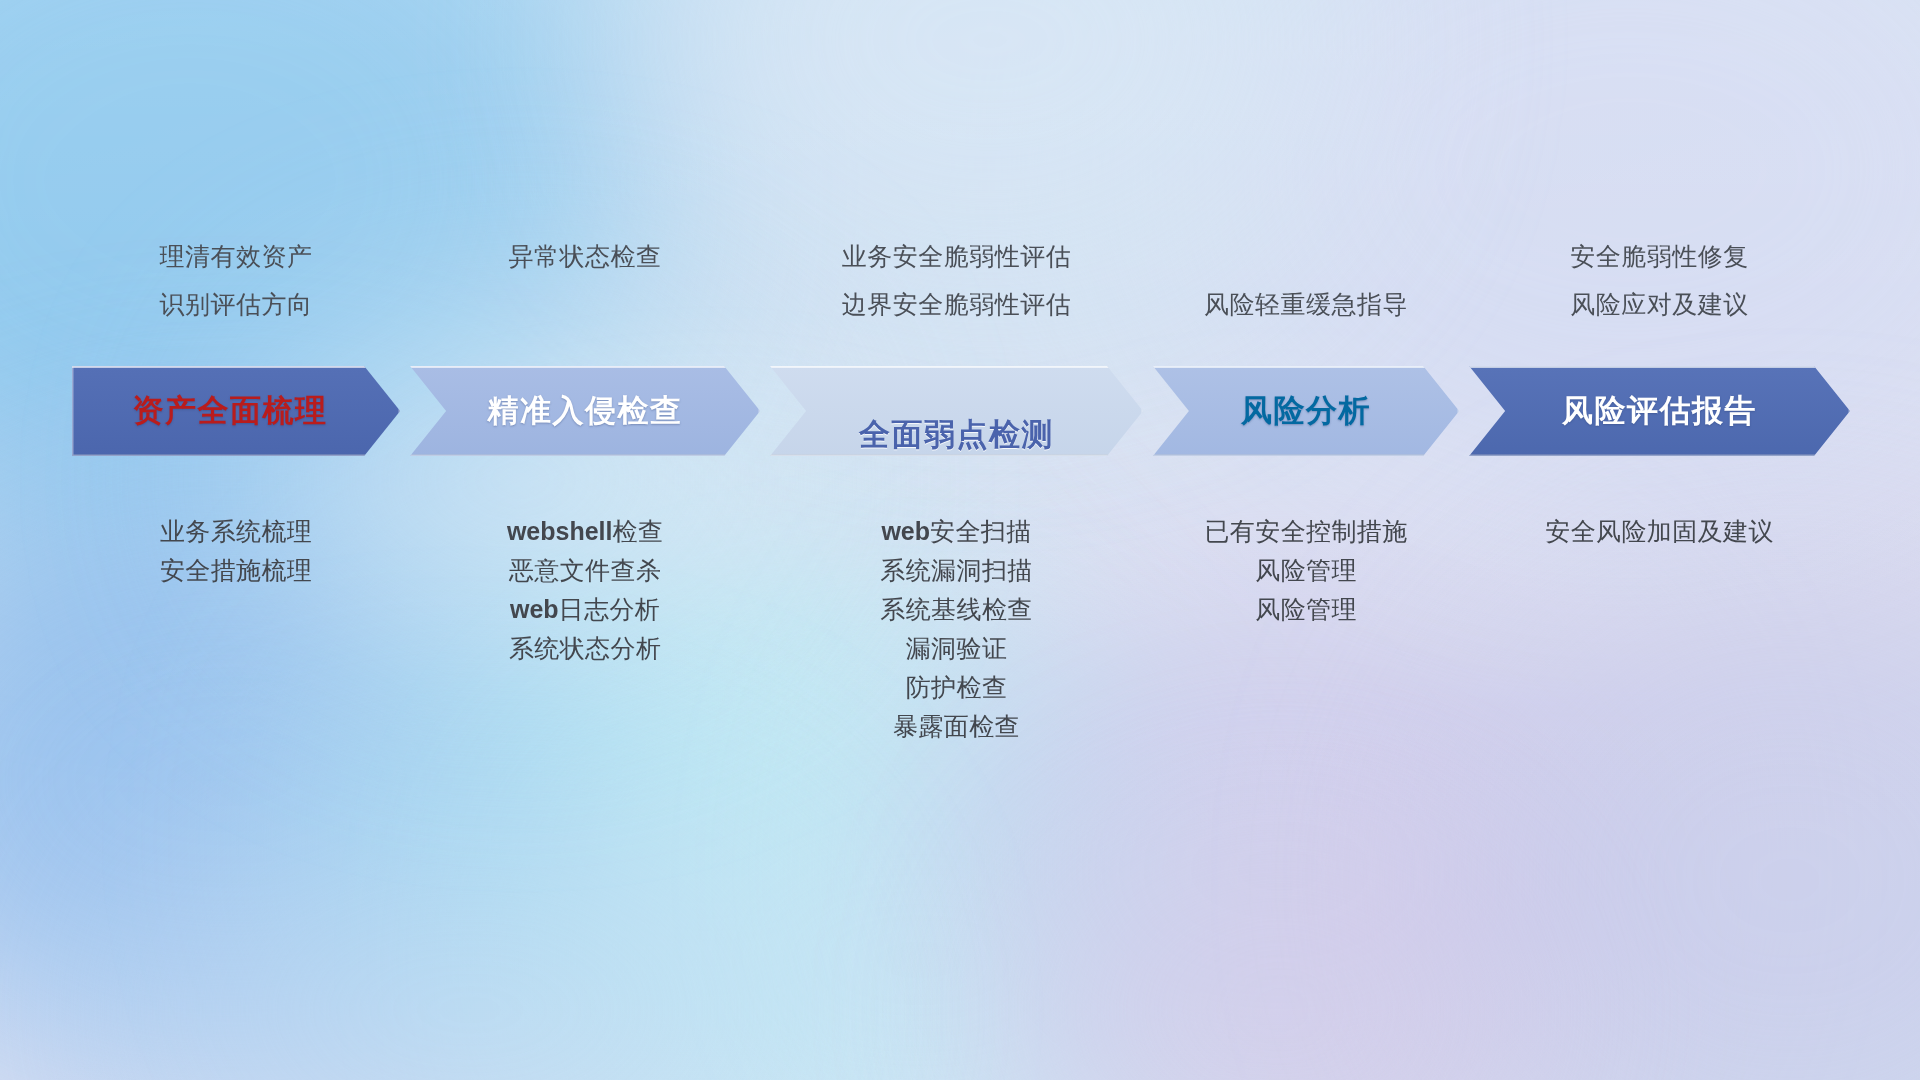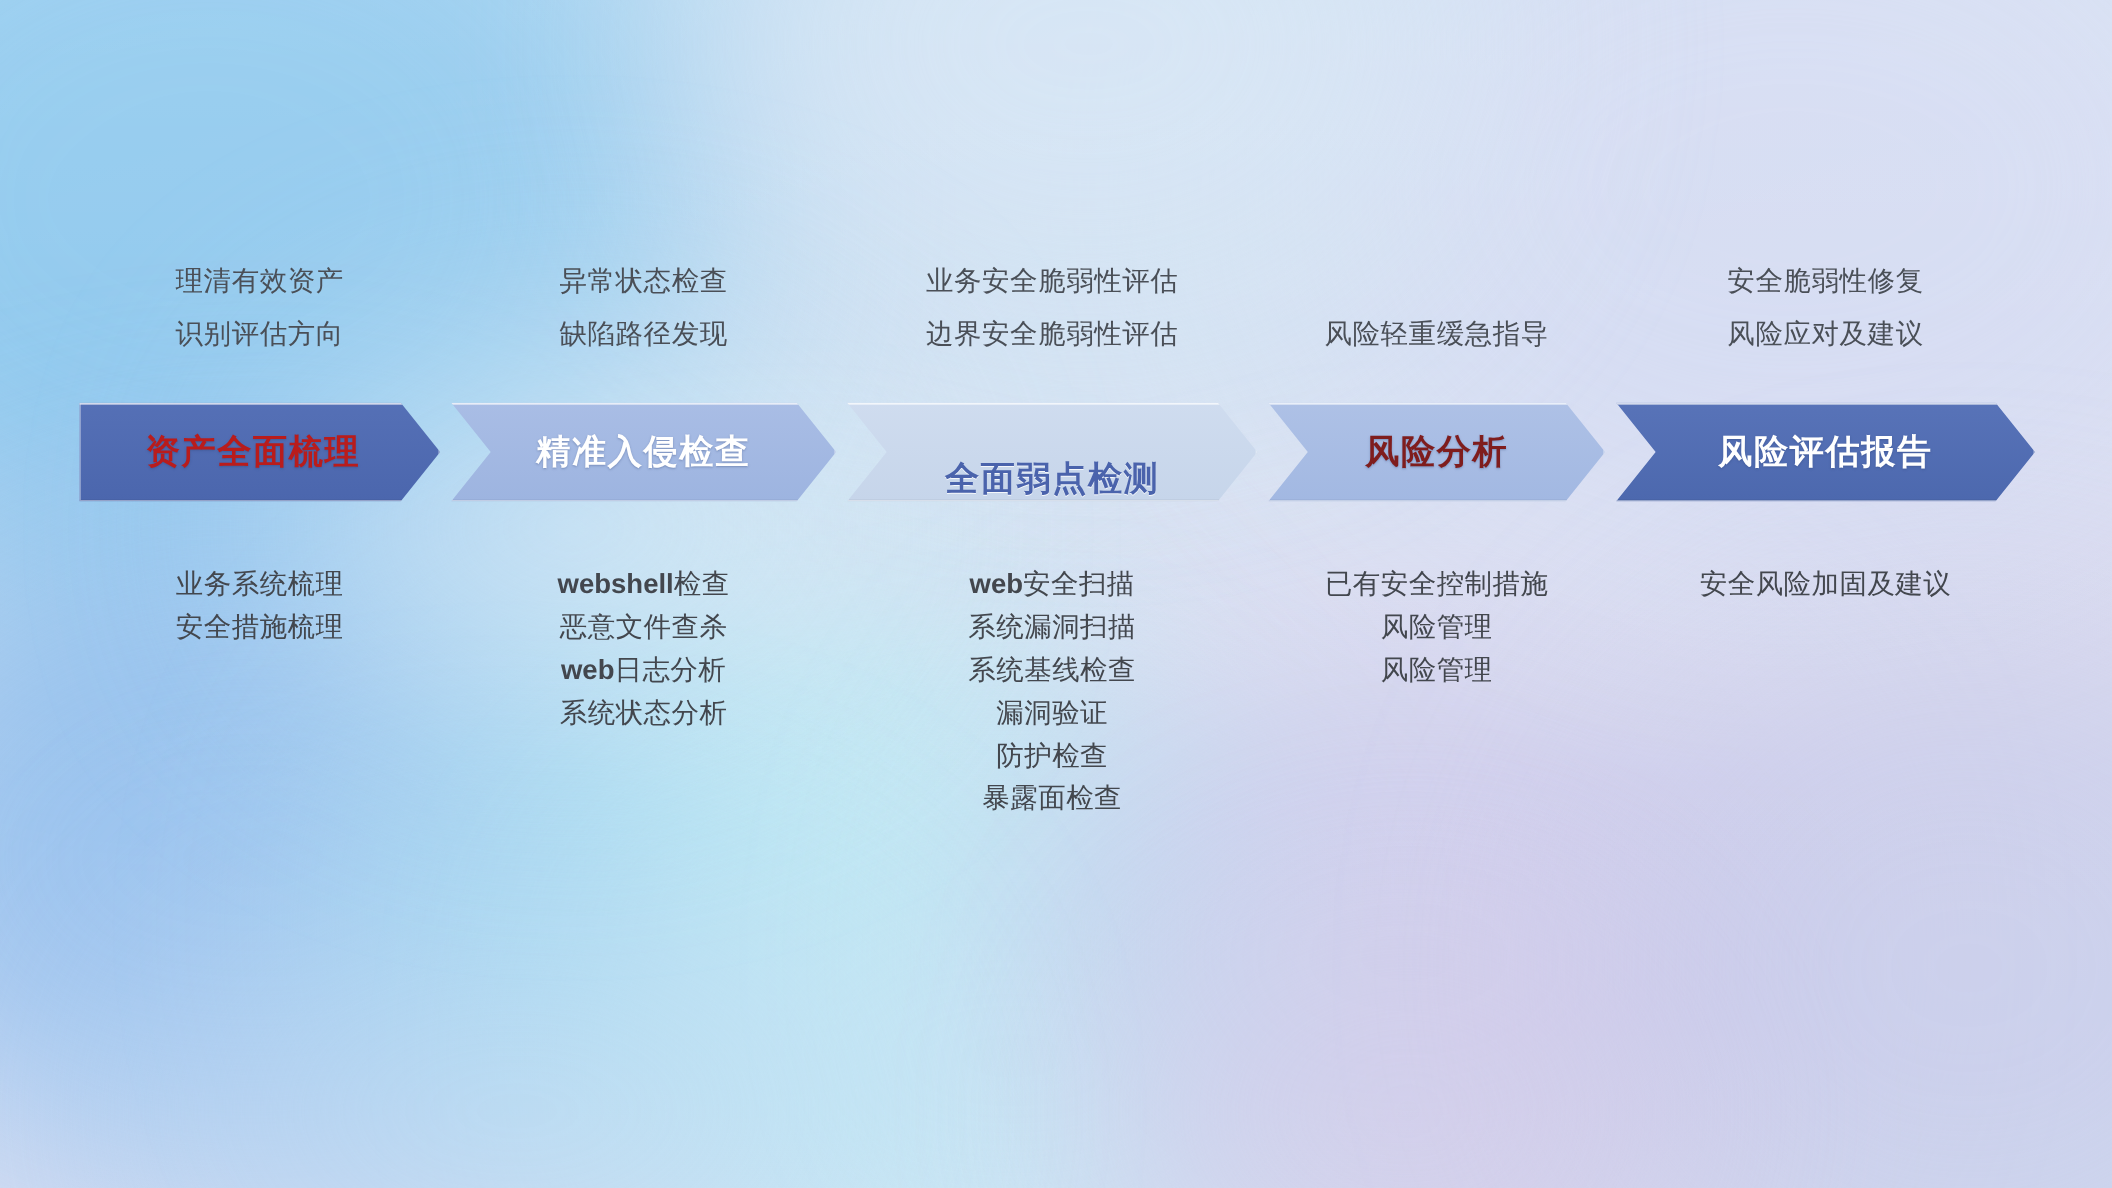--- a/index.html
+++ b/index.html
@@ -88,21 +88,20 @@
   <div class="veil"></div>
 
   <div id="content">
     <div id="top-lists">
         <div class="top-list" style="left: -103.923px; width: 680px; top: 232px;">
           <div class="ti">理清有效资产</div>
           <div class="ti">识别评估方向</div>
         </div>
         <div class="top-list" style="left: 245.114px; width: 680px; top: 232px;">
           <div class="ti">异常状态检查</div>
-          <div class="ti">缺陷路径发现</div>
         </div>
         <div class="top-list" style="left: 616.525px; width: 680px; top: 232px;">
           <div class="ti">业务安全脆弱性评估</div>
           <div class="ti">边界安全脆弱性评估</div>
         </div>
         <div class="top-list" style="left: 966.059px; width: 680px; top: 280px;">
           <div class="ti">风险轻重缓急指导</div>
         </div>
         <div class="top-list" style="left: 1319.57px; width: 680px; top: 232px;">
           <div class="ti">安全脆弱性修复</div>
@@ -137,21 +136,21 @@
           <div class="shape" style="clip-path: polygon(0px 0px, 336.903px 0px, 372.903px 50%, 336.903px 100%, 0px 100%, 36px 50%); box-shadow: rgba(255, 255, 255, 0.42) 0px 0px 0px 1.5px inset;"></div>
           <div class="lbl" style="color: rgb(74, 99, 172); text-shadow: rgba(255, 255, 255, 0.8) 0px 1px 0px; margin-left: 0px;">全面弱点检测</div>
         </div>
         <div class="chev" style="left: 1080.92px; width: 306.277px;">
           <div class="shape" style="clip-path: polygon(0px 0px, 270.277px 0px, 306.277px 50%, 270.277px 100%, 0px 100%, 36px 50%);">
             <div class="fill" style="background: linear-gradient(rgb(174, 193, 230) 0%, rgb(162, 184, 226) 100%);"></div>
             <div class="edge-hi"></div>
             <div class="edge-lo"></div>
           </div>
           <div class="shape" style="clip-path: polygon(0px 0px, 270.277px 0px, 306.277px 50%, 270.277px 100%, 0px 100%, 36px 50%); box-shadow: rgba(255, 255, 255, 0.42) 0px 0px 0px 1.5px inset;"></div>
-          <div class="lbl" style="color: #7f1d1d; text-shadow: rgba(40, 60, 110, 0.35) 0px 1px 2px; margin-left: 0px;">风险分析</div>
+          <div class="lbl" style="color: #0369a1; text-shadow: rgba(40, 60, 110, 0.35) 0px 1px 2px; margin-left: 0px;">风险分析</div>
         </div>
         <div class="chev" style="left: 1397.14px; width: 380.858px;">
           <div class="shape" style="clip-path: polygon(0px 0px, 344.858px 0px, 380.858px 50%, 344.858px 100%, 0px 100%, 36px 50%);">
             <div class="fill" style="background: linear-gradient(rgb(88, 115, 184) 0%, rgb(76, 104, 174) 100%);"></div>
             <div class="edge-hi"></div>
             <div class="edge-lo"></div>
           </div>
           <div class="shape" style="clip-path: polygon(0px 0px, 344.858px 0px, 380.858px 50%, 344.858px 100%, 0px 100%, 36px 50%); box-shadow: rgba(255, 255, 255, 0.42) 0px 0px 0px 1.5px inset;"></div>
           <div class="lbl" style="color: rgb(255, 255, 255); text-shadow: rgba(40, 60, 110, 0.35) 0px 1px 2px; margin-left: 0px;">风险评估报告</div>
         </div>

